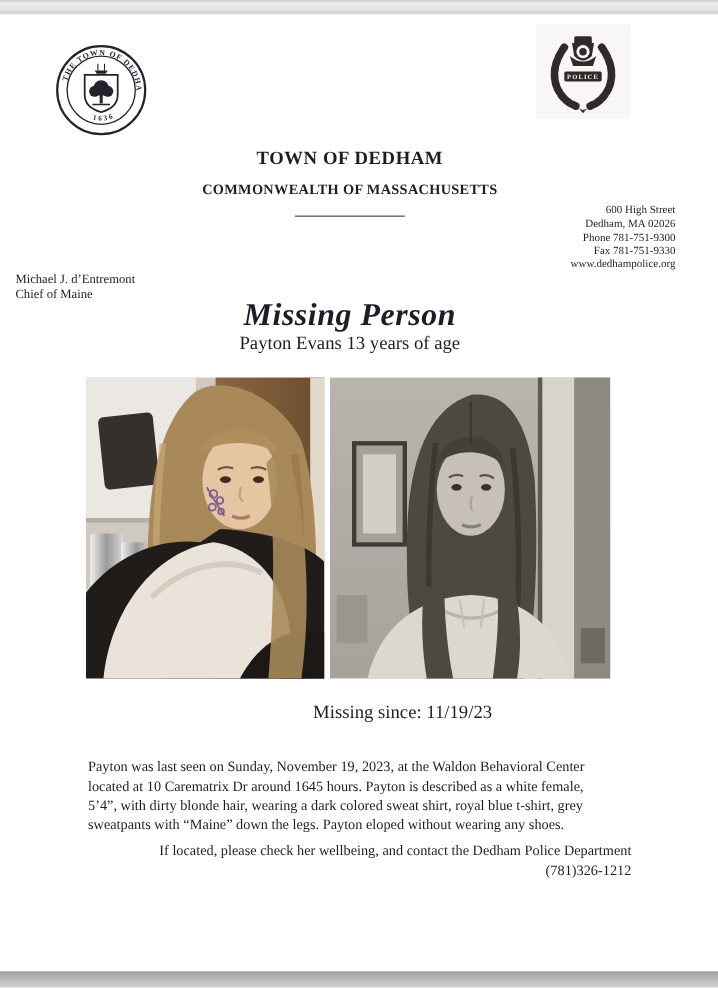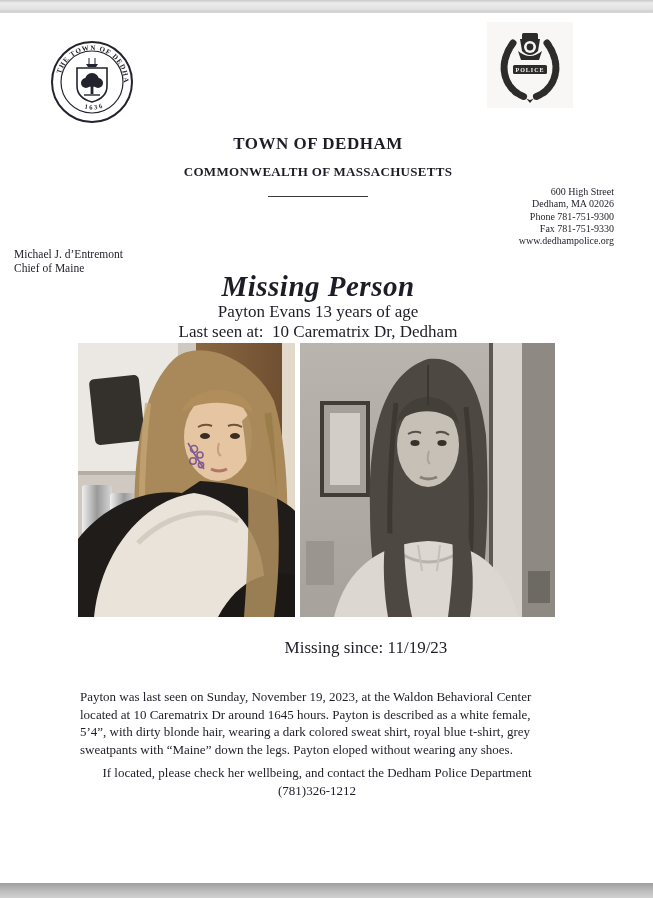--- a/index.html
+++ b/index.html
@@ -32,21 +32,21 @@
   .subject{top:302px;font-size:17px;}
   .lastseen{top:322px;font-size:17px;}
   .photos{position:absolute;left:78px;top:343px;width:477px;height:274px;display:flex;gap:5px;}
   .photo{height:274px;overflow:hidden;}
   .photo svg{display:block;}
   .since{top:638px;font-size:17px;padding-left:48px;}
   .description{
     position:absolute;left:80px;top:688px;width:474px;text-align:left;
     font-size:13px;line-height:17.5px;
   }
-  .contact{position:absolute;left:60px;top:764px;width:514px;text-align:center;font-size:13px;line-height:17.5px;}
+  .contact{position:absolute;left:60px;top:764px;width:514px;text-align:right;font-size:13px;line-height:17.5px;}
 </style>
 </head>
 <body>
 
 <div class="page">
 
   <div class="chrome-top"></div>
 
   <div class="seal">
     <svg width="84" height="84" viewBox="0 0 84 84">
@@ -106,21 +106,20 @@
   <div class="address">
     <div>600 High Street</div>
     <div>Dedham, MA 02026</div>
     <div>Phone 781-751-9300</div>
     <div>Fax 781-751-9330</div>
     <div>www.dedhampolice.org</div>
   </div>
 
   <div class="centered missing-title">Missing Person</div>
   <div class="centered subject">Payton Evans 13 years of age</div>
-  <div class="centered lastseen">Last seen at:&nbsp; 10 Carematrix Dr, Dedham</div>
 
   <div class="photos">
 
     <div class="photo">
       <svg width="217" height="274" viewBox="0 0 217 274">
         <defs>
           <linearGradient id="doorG" x1="0" y1="0" x2="1" y2="0">
             <stop offset="0" stop-color="#8a6742"></stop>
               <stop offset="1" stop-color="#6b4c2e"></stop>
           </linearGradient>

